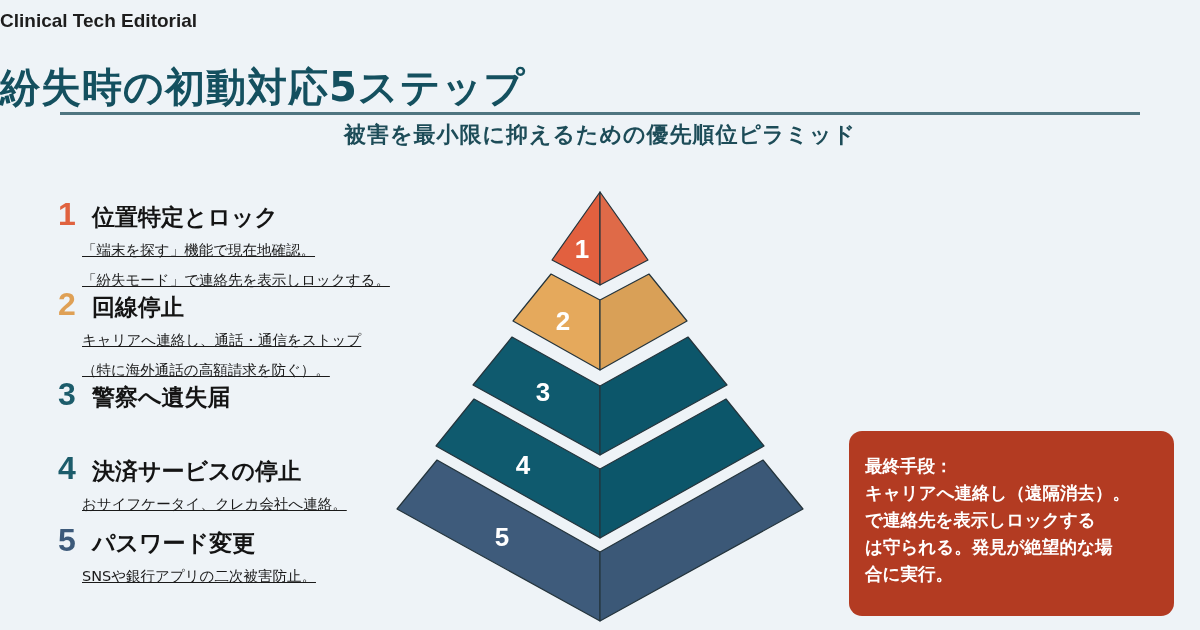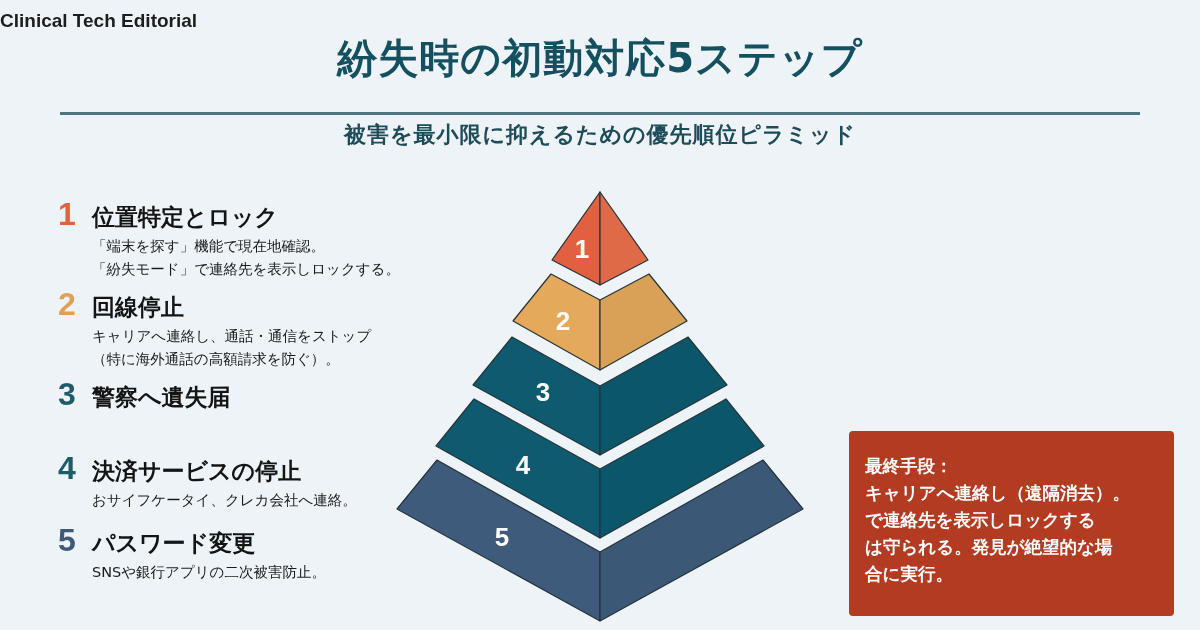--- a/index.html
+++ b/index.html
@@ -1,28 +1,28 @@
 <!DOCTYPE html>
 <html><head>
 <meta charset="utf-8">
 <style>
   html,body{margin:0;padding:0;}
   body{width:1200px;height:630px;background:#eef3f7;position:relative;overflow:hidden;font-family:"DejaVu Sans","Liberation Sans",sans-serif;color:#1c1c1c;}
   .brand{position:absolute;top:10px;left:0;width:1200px;text-align:left;font-family:"Liberation Sans","DejaVu Sans",sans-serif;font-weight:bold;font-size:19px;color:#1d1d1d;}
-  .title{position:absolute;top:31px;left:0;width:1200px;text-align:center;font-weight:bold;font-size:40px;color:#14505f;letter-spacing:1px;}
+  .title{position:absolute;top:60px;left:0;width:1200px;text-align:left;font-weight:bold;font-size:40px;color:#14505f;letter-spacing:1px;}
   .rule{position:absolute;top:112px;left:60px;width:1080px;height:3px;background:#4f7580;}
   .subtitle{position:absolute;top:120px;left:0;width:1200px;text-align:center;font-weight:bold;font-size:22px;color:#1d4c58;letter-spacing:1px;}
   .steps{position:absolute;left:58px;top:196px;width:420px;}
   .step{position:absolute;left:0;}
   .step-head{display:flex;align-items:baseline;}
   .step-num{font-family:"Liberation Sans","DejaVu Sans",sans-serif;font-weight:bold;font-size:32px;width:34px;line-height:36px;}
   .step-title{font-weight:bold;font-size:23px;color:#141414;line-height:36px;}
-  .step-desc{margin-left:34px;font-size:14.5px;line-height:23px;color:#1a1a1a;white-space:pre;}
+  .step-desc{margin-left:24px;font-size:14.5px;line-height:30px;color:#1a1a1a;white-space:pre;text-decoration:underline;}
   .pyramid{position:absolute;left:0;top:0;}
-  .callout{position:absolute;left:849px;top:431px;width:325px;height:185px;background:#b33b22;border-radius:4px;box-sizing:border-box;padding:22px 16px 0 16px;color:#ffffff;font-weight:bold;font-size:17.5px;line-height:27px;}
+  .callout{position:absolute;left:849px;top:431px;width:325px;height:185px;background:#b33b22;border-radius:13px;box-sizing:border-box;padding:22px 16px 0 16px;color:#ffffff;font-weight:bold;font-size:17.5px;line-height:27px;}
   .callout-line{display:block;white-space:nowrap;}
   .tier-label{font-family:"Liberation Sans","DejaVu Sans",sans-serif;font-weight:bold;font-size:26px;fill:#ffffff;}
 </style>
 </head>
 <body>
 
 <div class="brand">Clinical Tech Editorial</div>
 <div class="title">紛失時の初動対応5ステップ</div>
 <div class="rule"></div>
 <div class="subtitle">被害を最小限に抑えるための優先順位ピラミッド</div>

